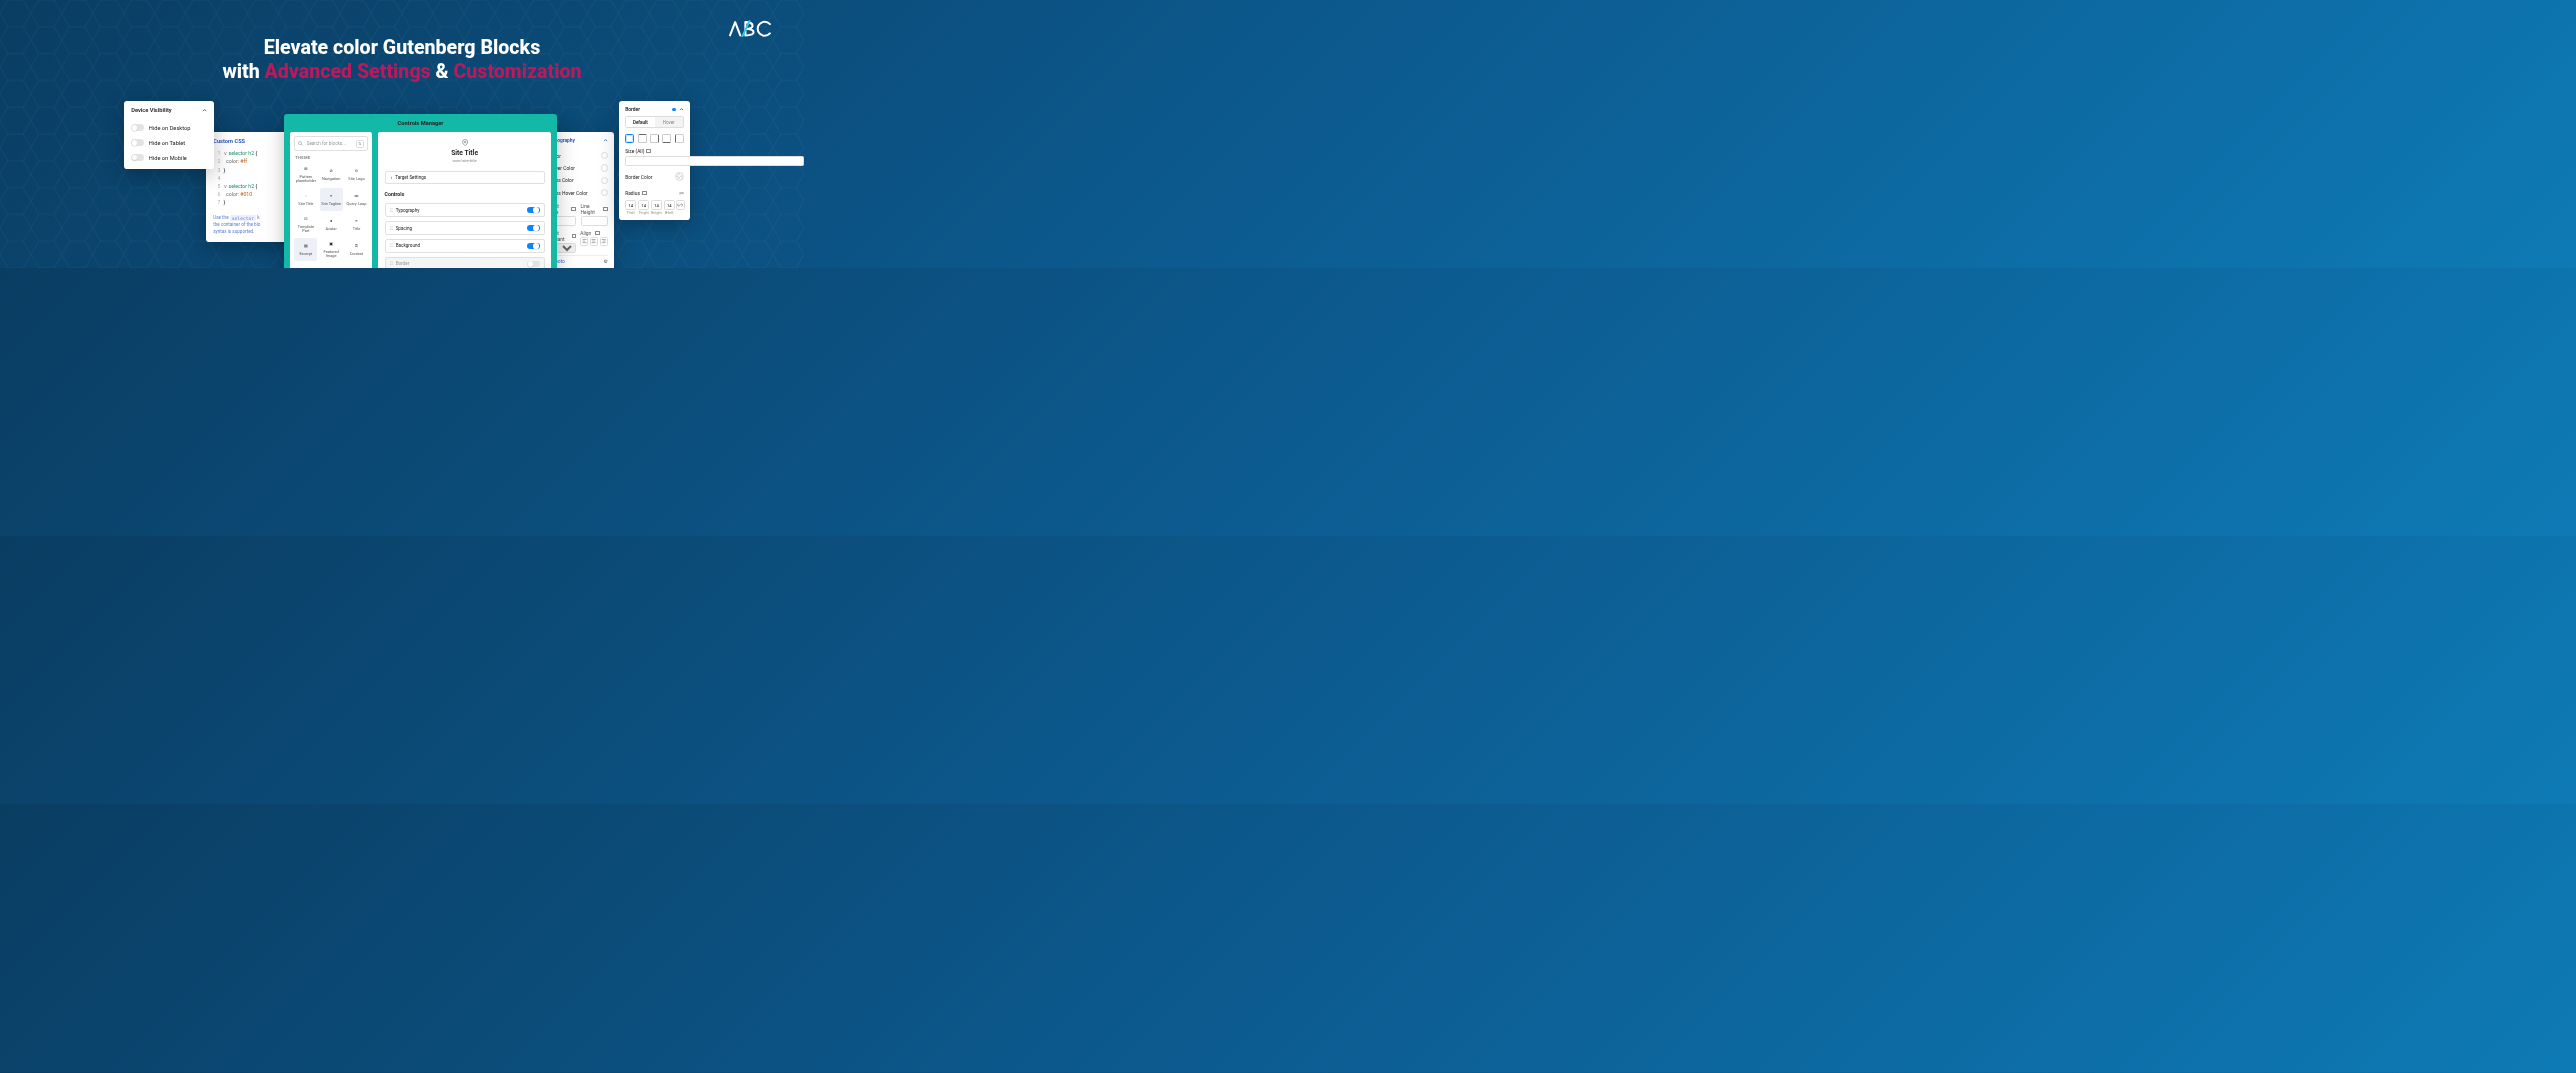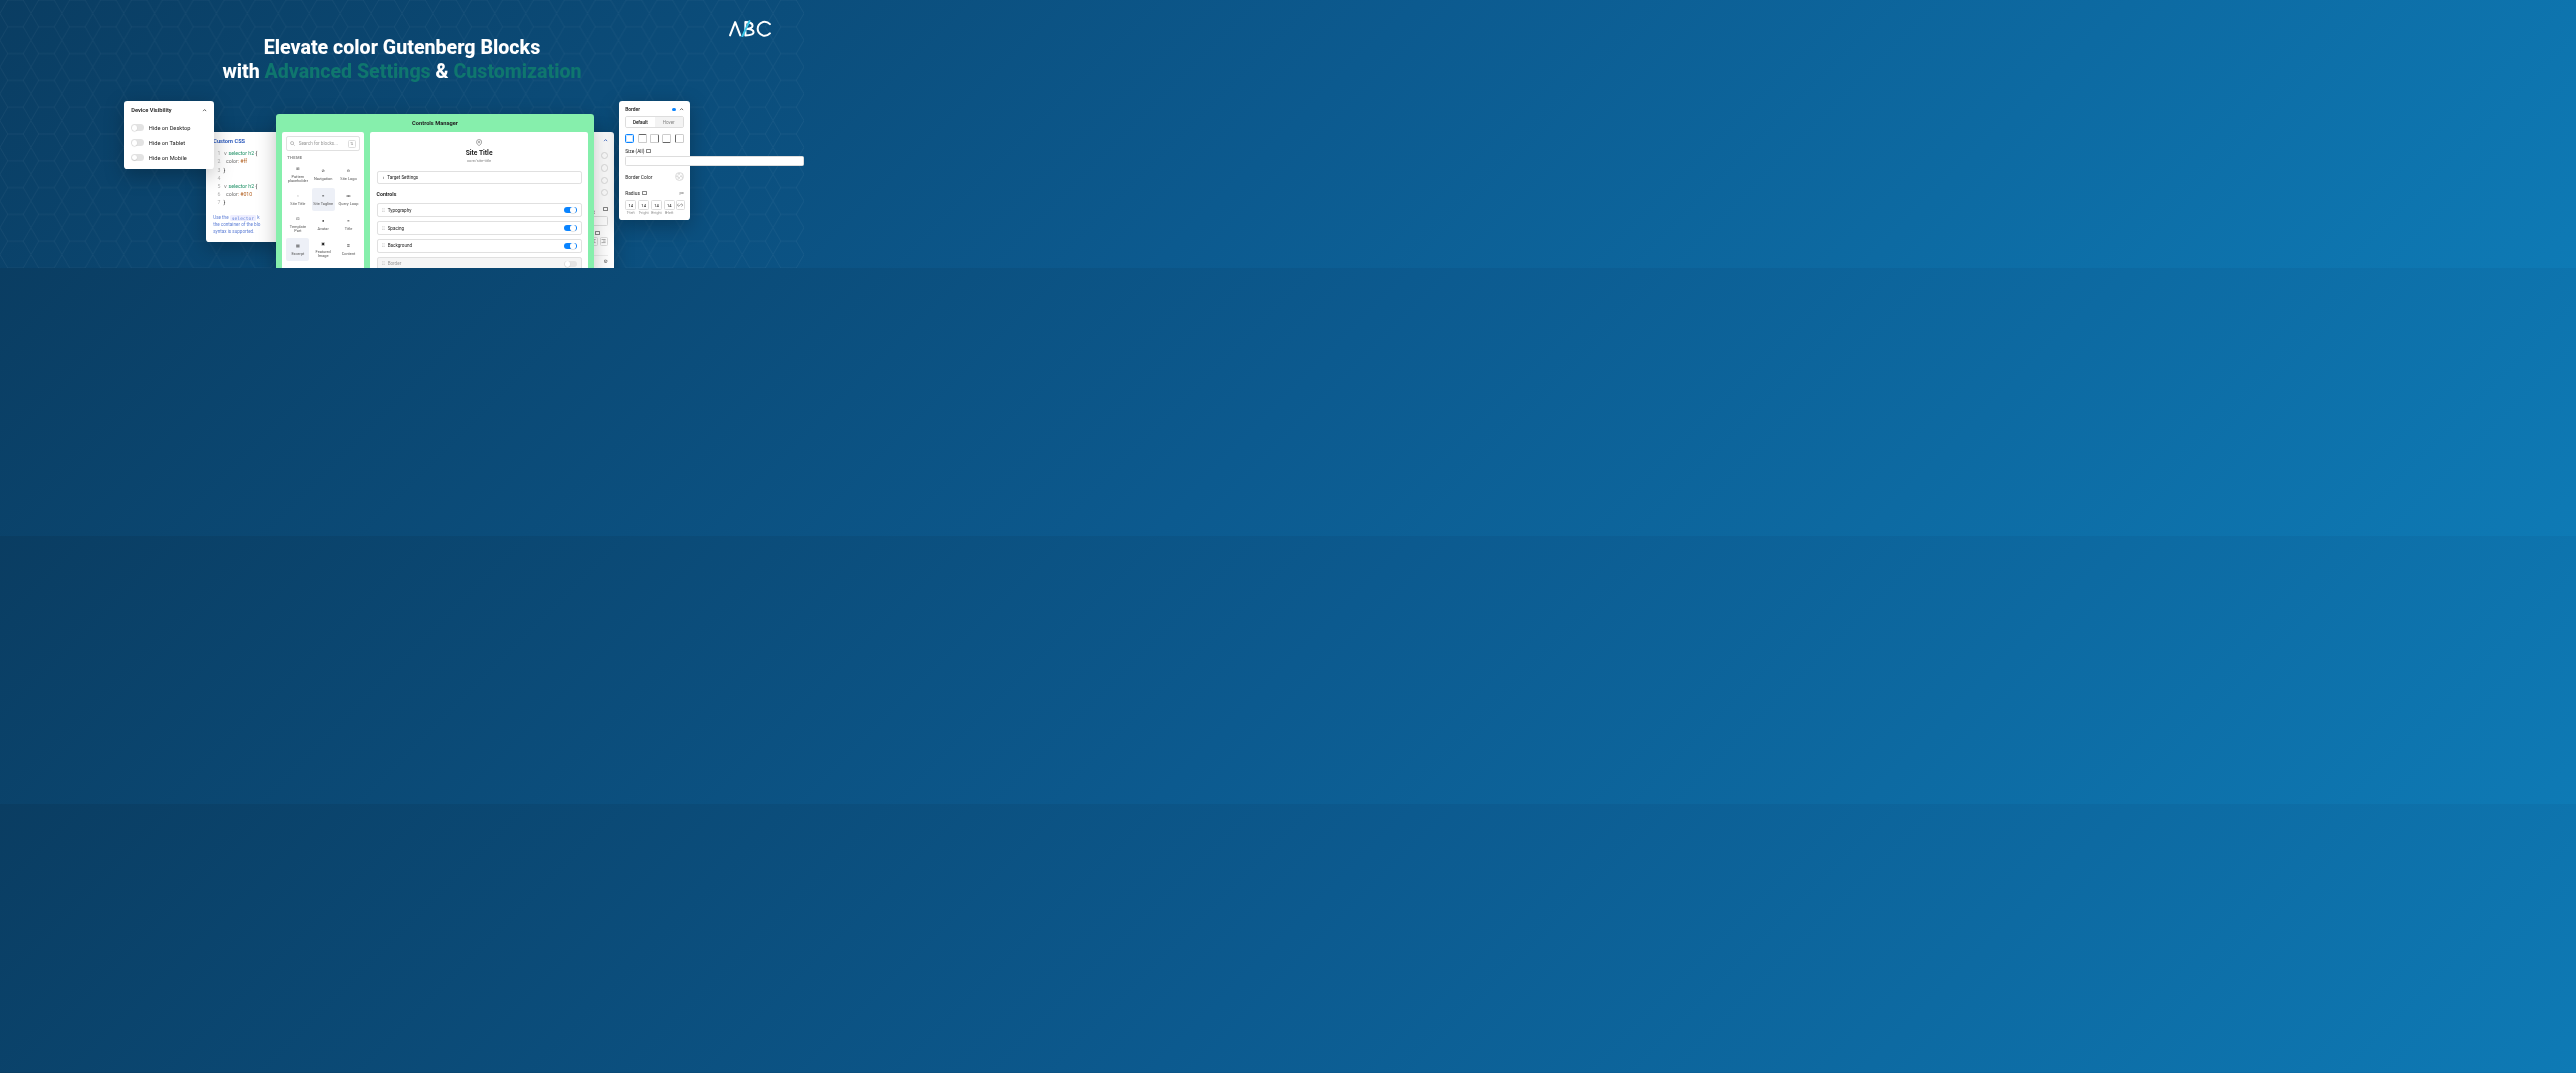--- a/index.html
+++ b/index.html
@@ -4,21 +4,21 @@
 <style>
 * { margin: 0; padding: 0; box-sizing: border-box; font-family: -apple-system, BlinkMacSystemFont, 'Segoe UI', Roboto, sans-serif; }
 body { width: 804px; height: 268px; background: linear-gradient(135deg, #0a3d62 0%, #0c5a8f 50%, #0e7ab5 100%); position: relative; overflow: hidden; }
 
 .bg-hex { position: absolute; inset: 0; opacity: 0.08; pointer-events: none; }
 
 .logo { position: absolute; top: 19.6px; right: 31px; color: #fff; font-size: 16.5px; font-weight: 700; letter-spacing: 1px; }
 .logo .stroke { stroke: #39c5e8; }
 
 .headline { position: absolute; top: 36px; left: 50%; transform: translateX(-50%); text-align: center; color: #fff; font-weight: 800; font-size: 19.6px; line-height: 1.25; white-space: nowrap; }
-.headline .accent { color: #0f766e; }
+.headline .accent { color: #be185d; }
 
 .panel { position: absolute; background: #fff; border-radius: 3.1px; box-shadow: 0 5.2px 20.6px rgba(0,0,0,0.25); font-size: 5.7px; color: #222; }
 
 
 .p-device { top: 101px; left: 124px; width: 90px; padding: 6.2px 7.2px 4.1px; z-index: 5; }
 .p-device .hdr { display: flex; justify-content: space-between; align-items: center; font-weight: 600; margin-bottom: 7.2px; }
 .p-device .row { display: flex; align-items: center; gap: 5.2px; padding: 4.1px 0; }
 .toggle { width: 12.4px; height: 6.7px; border-radius: 3.6px; background: #e3e3e3; position: relative; cursor: pointer; }
 .toggle::after { content: ''; width: 5.7px; height: 5.7px; border-radius: 50%; background: #fff; position: absolute; top: 0.5px; left: 0.5px; box-shadow: 0 0.5px 1px rgba(0,0,0,0.2); }
 .toggle.on { background: #0a84ff; }
@@ -29,21 +29,21 @@
 .p-css .hdr { font-weight: 600; color: #1e4fb8; margin-bottom: 5.2px; }
 .p-css pre { font-family: 'Menlo', monospace; font-size: 5.2px; line-height: 1.55; white-space: pre; }
 .p-css .ln { color: #b0b0b0; display: inline-block; width: 7.2px; text-align: right; margin-right: 3.1px; }
 .p-css .sel { color: #1b8f64; }
 .p-css .prop { color: #6a6a6a; }
 .p-css .val { color: #b15d1c; }
 .p-css .hint { font-size: 4.6px; color: #5e7fd6; margin-top: 9.3px; line-height: 1.5; }
 .p-css .hint code { background: #eef; padding: 0.5px 2.1px; border-radius: 1.5px; font-family: monospace; }
 
 
-.p-manager { top: 114px; left: 276px; width: 318px; background: #86efac; padding-bottom: 0; z-index: 3; }
+.p-manager { top: 114px; left: 284px; width: 273px; background: #14b8a6; padding-bottom: 0; z-index: 3; }
 .p-manager .title { text-align: center; font-weight: 700; padding: 6.2px; font-size: 5.7px; }
 .p-manager .cols { display: flex; gap: 6.2px; padding: 0 6.2px; }
 .p-manager .left { width: 82px; background: #fff; border-radius: 2.1px; padding: 4.1px; }
 .p-manager .search { display: flex; align-items: center; gap: 3.1px; border: 0.5px solid #e0e0e0; border-radius: 2.1px; padding: 2.1px 3.1px; font-size: 4.6px; color: #999; margin-bottom: 4.1px; }
 .p-manager .sect { font-size: 4.1px; font-weight: 700; color: #888; margin: 4.1px 1px 3.1px; letter-spacing: 0.3px; }
 .p-manager .grid { display: grid; grid-template-columns: repeat(3, 1fr); gap: 2.1px; }
 .p-manager .blk { display: flex; flex-direction: column; align-items: center; justify-content: center; gap: 2.1px; height: 23px; border-radius: 2.1px; font-size: 3.9px; color: #555; text-align: center; line-height: 1.1; cursor: pointer; }
 .p-manager .blk.active { background: #edf0f7; }
 .p-manager .blk-ic { width: 7.2px; height: 7.2px; display: flex; align-items: center; justify-content: center; color: #222; }
 .p-manager .right { flex: 1; background: #fff; border-radius: 2.1px; padding: 6.2px; }

